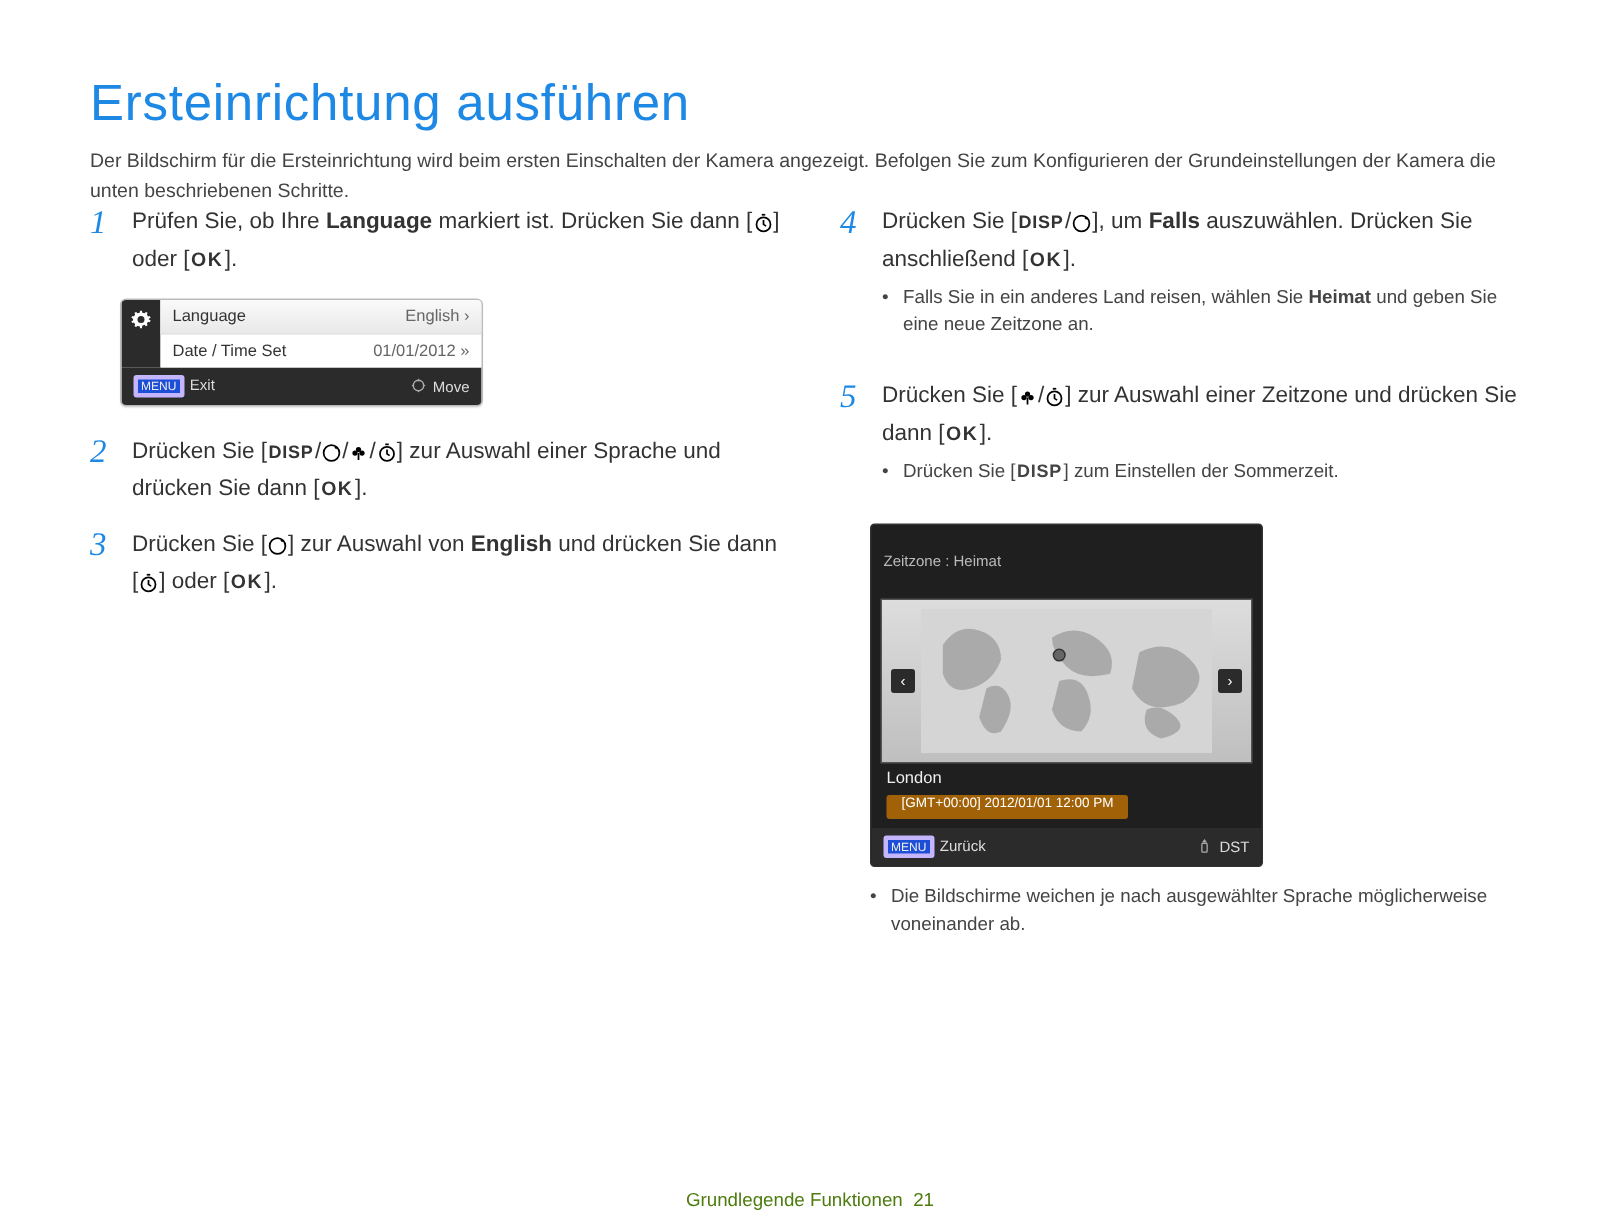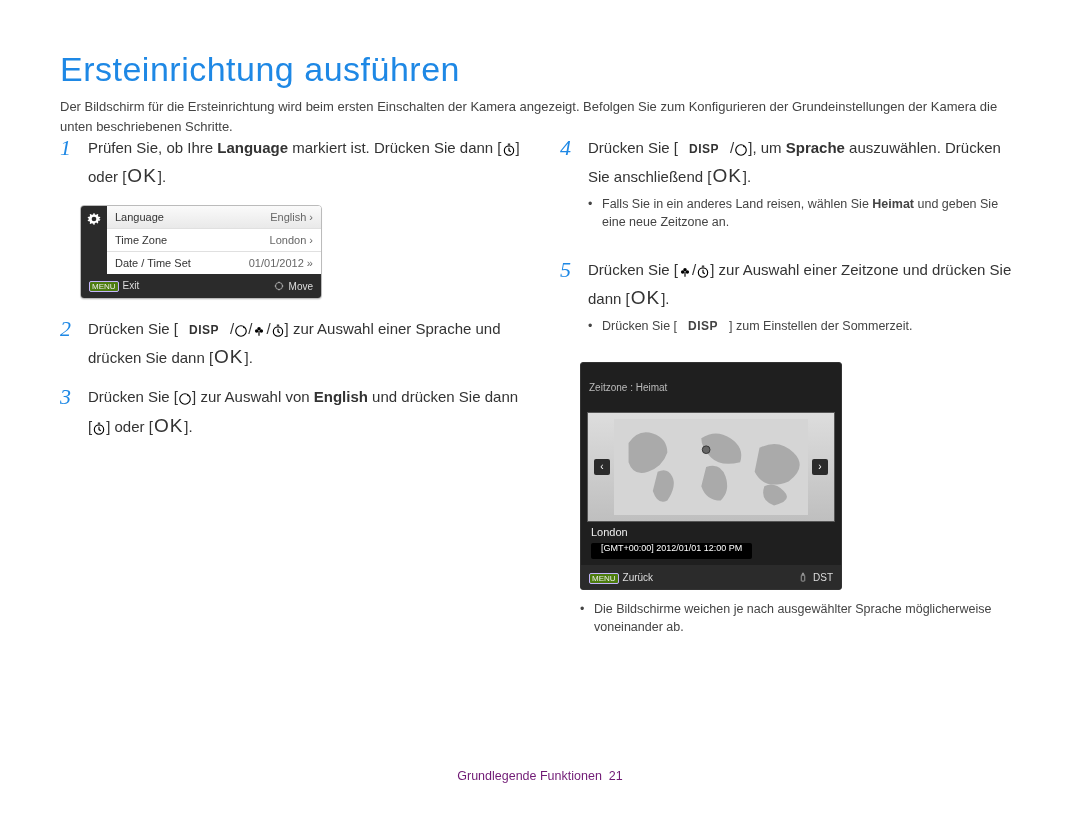--- a/index.html
+++ b/index.html
@@ -6,48 +6,48 @@
   .page{width:1080px;height:815px;position:relative;box-sizing:border-box;padding:50px 60px 0 60px}
   h1{font-size:34px;font-weight:400;color:#1e88e5;margin:0 0 8px 0;letter-spacing:.5px}
   .intro{font-size:13px;line-height:1.5;color:#444;}
   .cols{display:flex;gap:40px}
   .col{flex:1;min-width:0}
   .step{display:flex;margin-bottom:14px;font-size:15px;line-height:1.55}
   .num{font-family:Georgia,serif;font-style:italic;font-size:22px;color:#1e88e5;width:28px;flex-shrink:0;line-height:1.1}
   .step-body{flex:1}
   .bold{font-weight:700}
   .icon{display:inline-block;vertical-align:-2px}
-  .icon-disp{display:inline-block;font-weight:700;font-size:12px;letter-spacing:.5px;padding:0 11px}
-  .icon-ok{display:inline-block;font-weight:400;font-size:19px;letter-spacing:1px;padding:0 1px}
+  .icon-disp{display:inline-block;font-weight:700;font-size:12px;letter-spacing:.5px;padding:0 1px}
+  .icon-ok{display:inline-block;font-weight:700;font-size:13px;letter-spacing:1px;padding:0 1px}
   .sub{font-size:12.5px;line-height:1.5;color:#444;margin:4px 0 12px 0;display:flex}
   .sub .dot{width:14px;flex-shrink:0}
   .sub .txt{flex:1}
   
   .cam-menu{width:240px;margin:10px 0 18px 20px;background:#e7e7e7;border:1px solid #bbb;border-radius:4px;overflow:hidden;box-shadow:0 1px 1px rgba(0,0,0,.1)}
   .cam-menu-body{display:flex}
   .cam-menu-side{width:26px;background:#2b2b2b;color:#fff;display:flex;align-items:flex-start;justify-content:center;padding-top:6px}
   .cam-menu-list{flex:1;background:#fff}
   .cam-row{display:flex;justify-content:space-between;align-items:center;font-size:11px;padding:5px 8px;border-bottom:1px solid #e0e0e0}
   .cam-row:last-child{border-bottom:none}
   .cam-row.sel{background:linear-gradient(#fafafa,#e9e9e9)}
   .cam-row .lbl{color:#333}
   .cam-row .val{color:#666}
   .cam-foot{background:#2b2b2b;color:#ddd;font-size:10px;padding:5px 8px;display:flex;justify-content:space-between;align-items:center}
-  .badge-menu{display:inline-block;background:#4d7c0f;border:1px solid #c4b5fd;border-radius:2px;font-size:8px;padding:0 2px;margin-right:4px;color:#eee}
+  .badge-menu{display:inline-block;background:#1d4ed8;border:3px solid #c4b5fd;border-radius:2px;font-size:8px;padding:0 2px;margin-right:4px;color:#eee}
   
   .tz{width:260px;margin:8px 0 10px 20px;background:#1f1f1f;border:1px solid #333;border-radius:3px;overflow:hidden;color:#ddd}
   .tz-head{font-size:10px;padding:19px 8px;color:#bbb}
   .tz-map{position:relative;height:110px;background:linear-gradient(#ddd,#bfbfbf);margin:0 6px;border:1px solid #555;display:flex;align-items:center;justify-content:space-between;padding:0 6px;box-sizing:border-box}
   .tz-map .arrow{width:16px;height:16px;background:#2b2b2b;color:#fff;font-size:10px;display:flex;align-items:center;justify-content:center;border-radius:2px}
   .tz-maparea{position:absolute;inset:6px 26px;overflow:hidden}
   .tz-maparea svg{width:100%;height:100%}
   .tz-city{font-size:11px;padding:4px 10px 0 10px;color:#eee}
-  .tz-gmt{font-size:9px;padding:0 10px 6px 10px;color:#fff;background:#000000;display:inline-block;margin:2px 10px 6px 10px;border-radius:2px}
-  .tz-foot{background:#2b2b2b;color:#ddd;font-size:10px;padding:5px 8px;display:flex;justify-content:space-between;align-items:flex-end}
-  .footer{position:absolute;bottom:32px;left:0;right:0;text-align:center;font-size:12.5px;color:#701a75}
+  .tz-gmt{font-size:9px;padding:0 10px 6px 10px;color:#fff;background:#a16207;display:inline-block;margin:2px 10px 6px 10px;border-radius:2px}
+  .tz-foot{background:#2b2b2b;color:#ddd;font-size:10px;padding:5px 8px;display:flex;justify-content:space-between;align-items:flex-start}
+  .footer{position:absolute;bottom:8px;left:0;right:0;text-align:center;font-size:12.5px;color:#4d7c0f}
   svg.inline{height:14px;width:14px;vertical-align:-2px}
 </style>
 </head>
 <body>
 
 <div class="page">
   <h1>Ersteinrichtung ausführen</h1>
   <div class="intro">Der Bildschirm für die Ersteinrichtung wird beim ersten Einschalten der Kamera angezeigt. Befolgen Sie zum Konfigurieren der Grundeinstellungen der Kamera die unten beschriebenen Schritte.</div>
 
   <div class="cols">
@@ -71,24 +71,20 @@
             <span>
               <svg width="14" height="14" viewBox="0 0 24 24">
                   <path fill="#fff" d="M12 8a4 4 0 1 0 0 8 4 4 0 0 0 0-8zm9 4l2 1-1 2-2-.5a8 8 0 0 1-1.3 2.2l.8 2-2 1-1.4-1.6a8 8 0 0 1-2.6.7L13 22h-2l-.5-2.2a8 8 0 0 1-2.6-.7L6.5 20.7l-2-1 .8-2A8 8 0 0 1 4 15.5L2 16l-1-2 2-1a8 8 0 0 1 0-2L1 10l1-2 2 .5A8 8 0 0 1 5.3 6.3l-.8-2 2-1L7.9 4.9a8 8 0 0 1 2.6-.7L11 2h2l.5 2.2a8 8 0 0 1 2.6.7L17.5 3.3l2 1-.8 2A8 8 0 0 1 20 8.5l2-.5 1 2-2 1a8 8 0 0 1 0 2z"></path>
                 </svg>
             </span>
           </div>
           <div class="cam-menu-list">
             <div class="cam-row sel">
                 <span class="lbl">Language</span>
                 <span class="val"><span>English</span> ›</span>
-              </div>
-            <div class="cam-row">
-                <span class="lbl">Time Zone</span>
-                <span class="val"><span>London</span> ›</span>
               </div>
             <div class="cam-row">
                 <span class="lbl">Date / Time Set</span>
                 <span class="val"><span>01/01/2012</span> »</span>
               </div>
           </div>
         </div>
         <div class="cam-foot">
           <span><span class="badge-menu">MENU</span><span>Exit</span></span>
           <span><svg class="inline" viewBox="0 0 24 24" style="vertical-align:-3px">
@@ -134,21 +130,21 @@
     </div>
 
     <div class="col">
 
       <div class="step">
         <div class="num">4</div>
         <div class="step-body">
           <span>Drücken Sie [</span><span class="icon-disp">DISP</span>/<span class="icon"><svg class="inline" viewBox="0 0 24 24">
                 <circle cx="12" cy="12" r="9" fill="none" stroke="#000" stroke-width="2"></circle>
                 <path d="M18 7l-2-2" stroke="#000" stroke-width="2"></path>
-              </svg></span><span>], um </span><span class="bold">Sprache</span><span> auszuwählen. Drücken Sie anschließend [</span><span class="icon-ok">OK</span><span>].</span>
+              </svg></span><span>], um </span><span class="bold">Falls</span><span> auszuwählen. Drücken Sie anschließend [</span><span class="icon-ok">OK</span><span>].</span>
           <div class="sub">
             <span class="dot">•</span>
             <span class="txt"><span>Falls Sie in ein anderes Land reisen, wählen Sie </span><span class="bold">Heimat</span><span> und geben Sie eine neue Zeitzone an.</span></span>
           </div>
         </div>
       </div>
 
       <div class="step">
         <div class="num">5</div>
         <div class="step-body">

